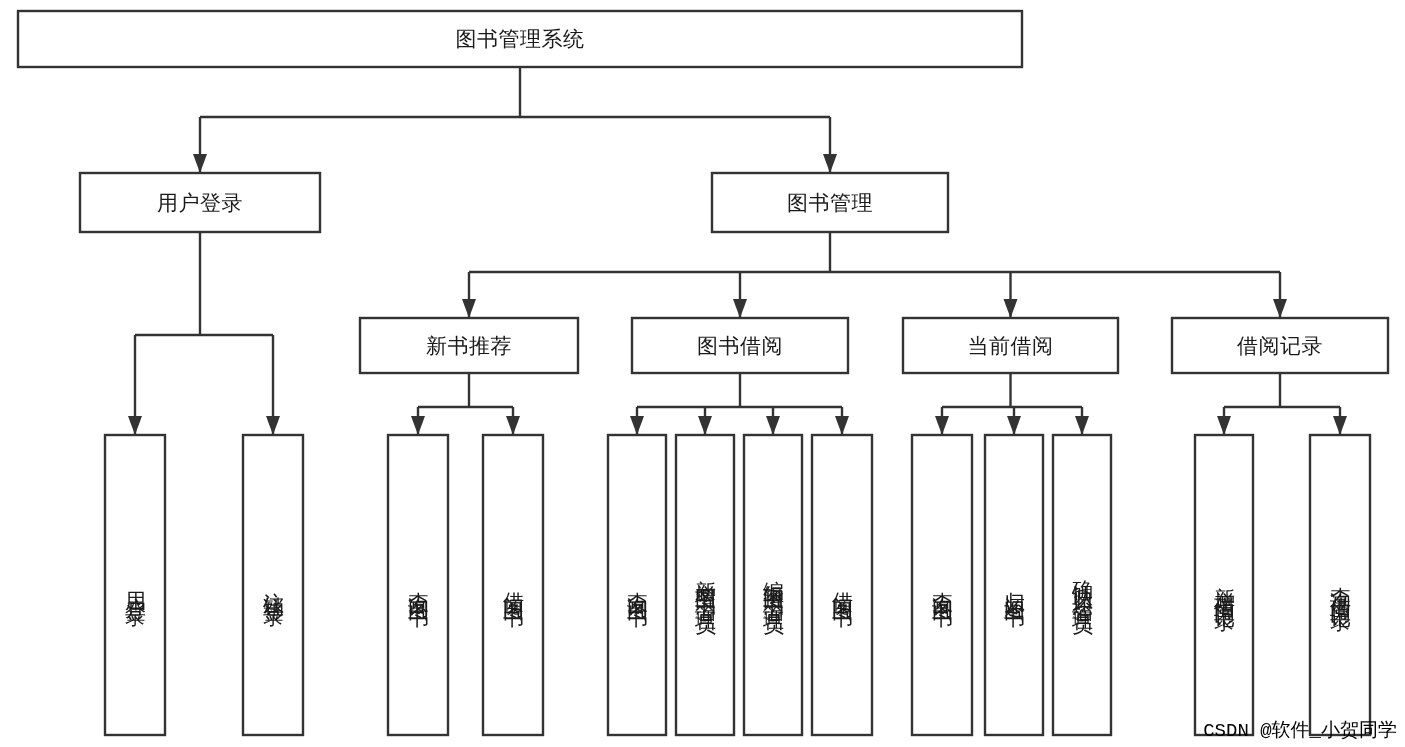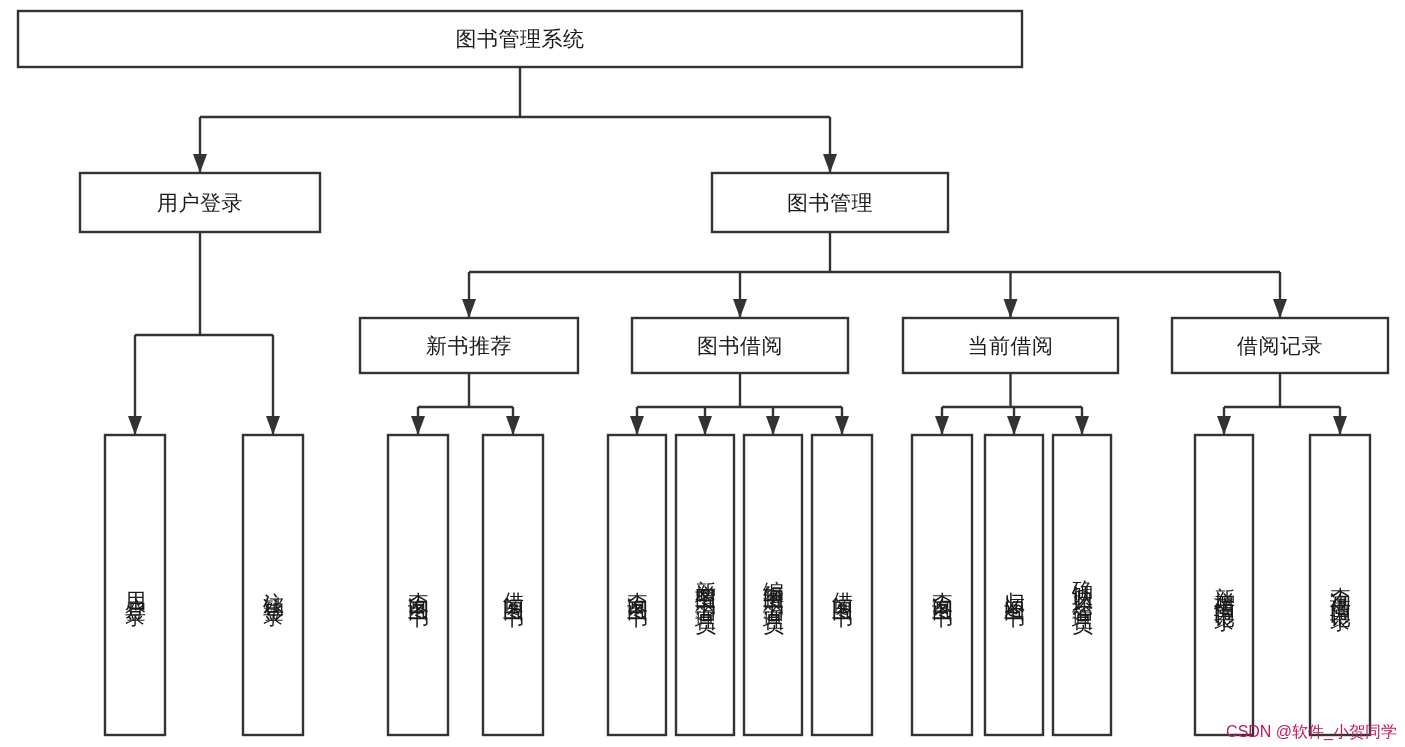--- a/index.html
+++ b/index.html
@@ -28,22 +28,22 @@
     line-height:1;
     display:flex;
     align-items:center;
     justify-content:center;
     white-space:nowrap;
     pointer-events:none;
     user-select:none;
   }
   #watermark{
     position:absolute;right:8px;bottom:4px;
-    font-family:Liberation Sans, sans-serif;
-    font-size:16px;color:#be185d;white-space:nowrap;user-select:none;
+    font-family:Liberation Mono, monospace;
+    font-size:19px;color:#000000;white-space:nowrap;user-select:none;
   }
 </style>
 </head>
 <body>
 
 <div id="diagram-root">
   <svg id="tree-svg" viewBox="0 0 1405 747" xmlns="http://www.w3.org/2000/svg">
     <g id="edges-layer">
         <path d="M 520 67 L 520 117" class="connector"></path>
         <path d="M 200 117 L 830 117" class="connector"></path>

